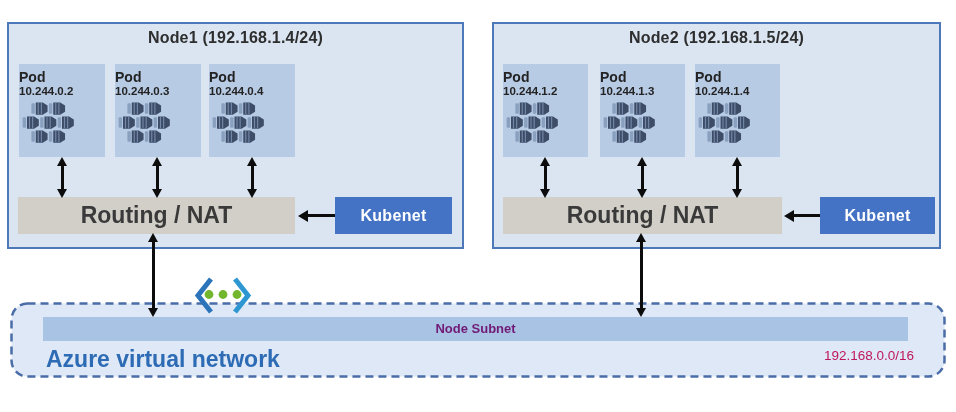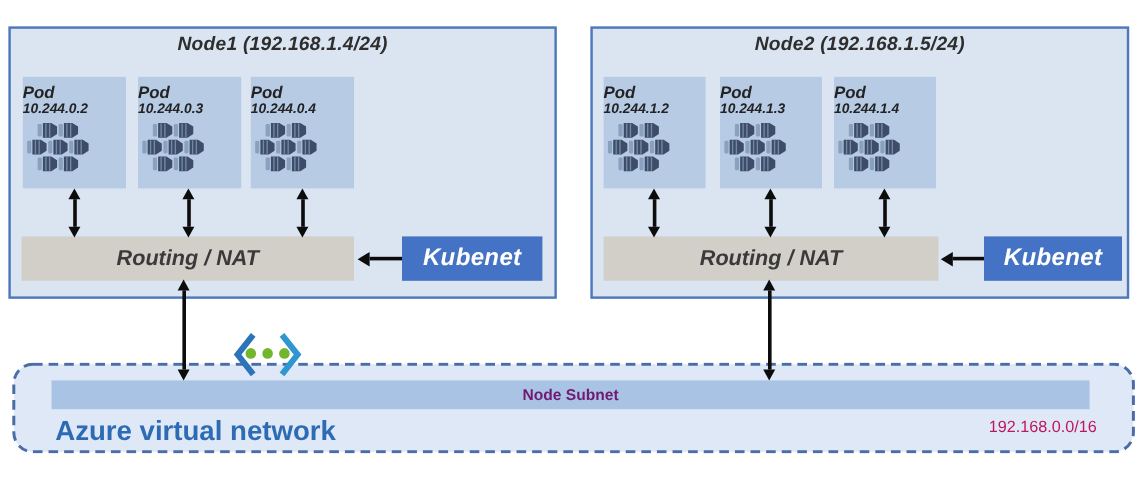--- a/index.html
+++ b/index.html
@@ -1,38 +1,38 @@
 <!DOCTYPE html>
 <html><head>
 <meta charset="utf-8">
 <style>
   * { margin:0; padding:0; box-sizing:border-box; }
   body { background:#ffffff; font-family:"Liberation Sans", sans-serif; }
   .canvas { position:relative; width:956px; height:412px; background:#ffffff; overflow:hidden; }
 
   
-  .node { position:absolute; top:22px; height:227px; background:#dbe5f2; border:2px solid #4d79ba;font-style:italic; }
+  .node { position:absolute; top:22px; height:227px; background:#dbe5f2; border:2px solid #4d79ba; }
   .node-title { position:absolute; top:5px; left:0; width:100%; text-align:center;
                 font-size:16px; font-weight:700; color:#2e2e2e; letter-spacing:.2px; }
 
   
   .pod { position:absolute; top:40px; width:86px; height:93px; background:#b7cbe5; }
   .pod-label { margin-top:6px; font-size:14px; font-weight:700; color:#232323; line-height:1.1; }
   .pod-ip { font-size:11.5px; font-weight:600; color:#232323; line-height:1.15; }
   .pod-icon { width:58px; height:42px; margin-top:3px; }
 
   
   .routing { position:absolute; top:173px; height:37px; background:#d2cfc9;
              display:flex; align-items:center; justify-content:center;
-             font-size:18px; font-weight:600; color:#3a3a3a; }
+             font-size:23px; font-weight:600; color:#3a3a3a; }
 
   
   .kubenet { position:absolute; top:173px; height:37px; background:#4472c4;
              display:flex; align-items:center; justify-content:center;
-             font-size:20px; font-weight:700; color:#ffffff; letter-spacing:.3px; }
+             font-size:16px; font-weight:700; color:#ffffff; letter-spacing:.3px; }
 
   
   .v-arrow { position:absolute; width:12px; display:flex; flex-direction:column; align-items:center; z-index:6; }
   .ah-up   { width:0; height:0; border-left:5.5px solid transparent; border-right:5.5px solid transparent; border-bottom:9px solid #0c0c0c; }
   .ah-down { width:0; height:0; border-left:5.5px solid transparent; border-right:5.5px solid transparent; border-top:9px solid #0c0c0c; }
   .v-shaft { width:3px; flex:1; background:#0c0c0c; }
   .h-arrow { position:absolute; height:13px; display:flex; align-items:center; z-index:6; }
   .ah-left { width:0; height:0; border-top:6.5px solid transparent; border-bottom:6.5px solid transparent; border-right:10px solid #0c0c0c; }
   .h-shaft { height:3px; flex:1; background:#0c0c0c; }
 

